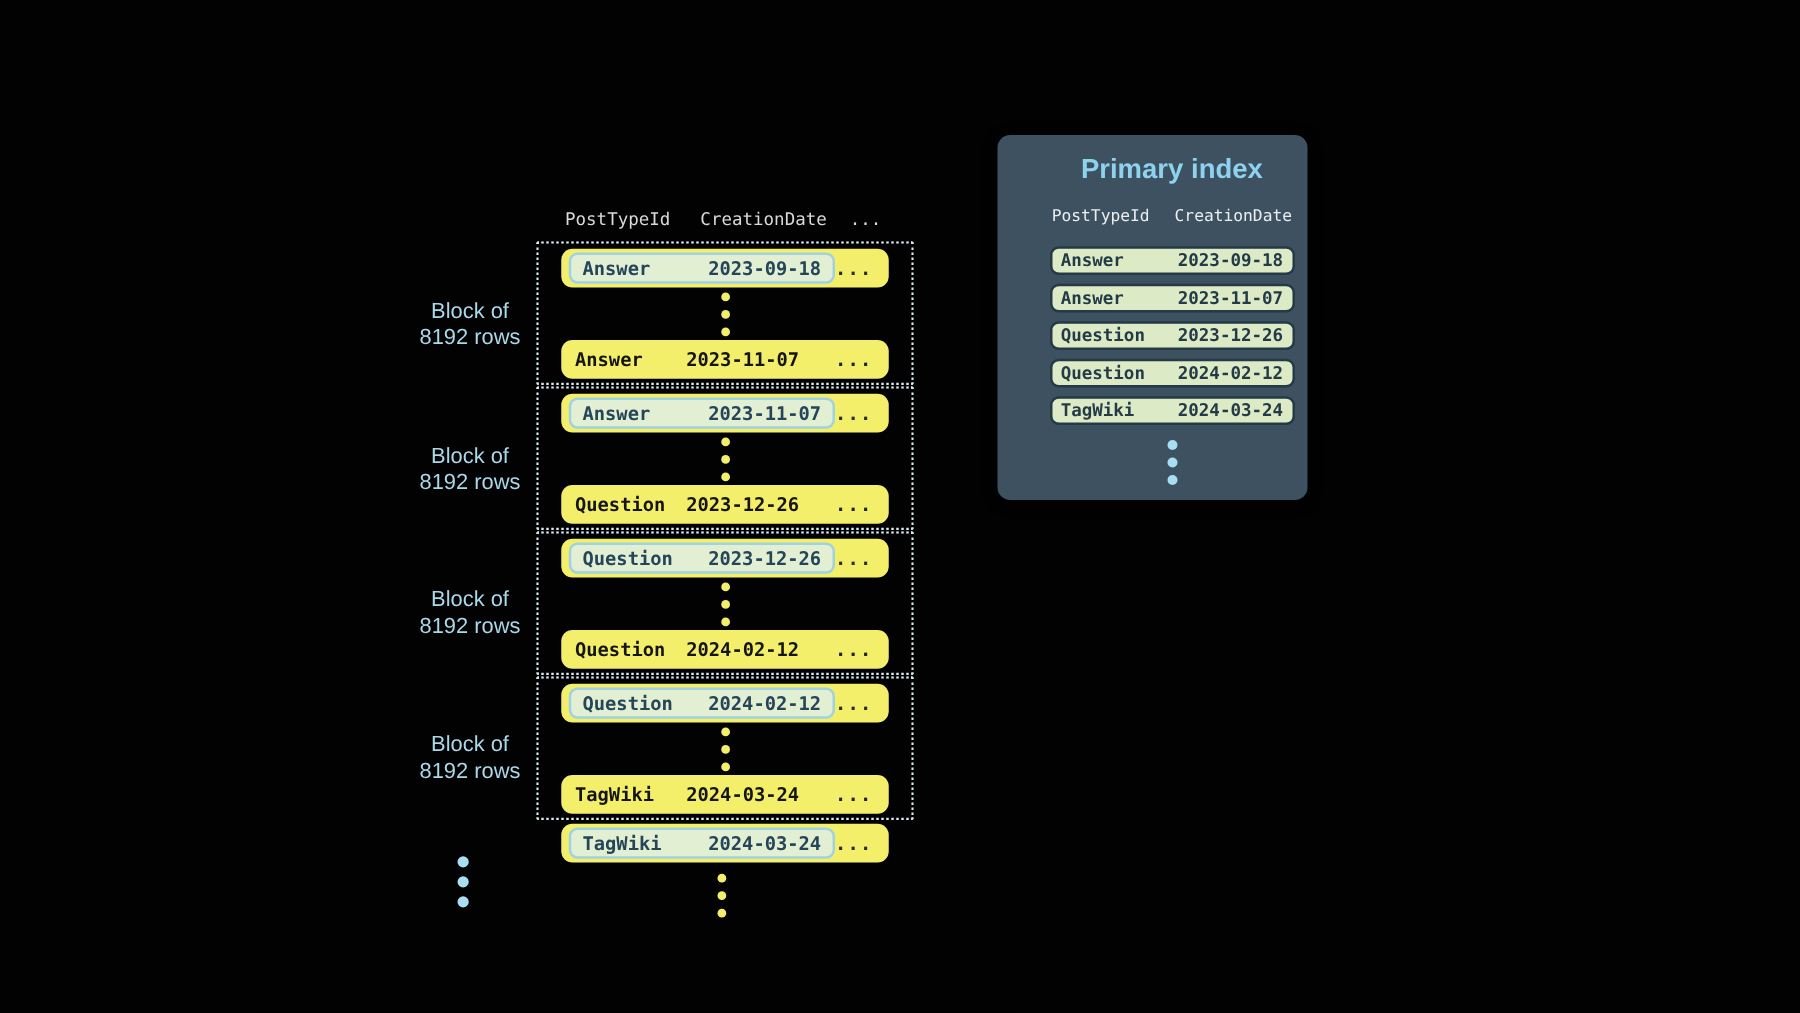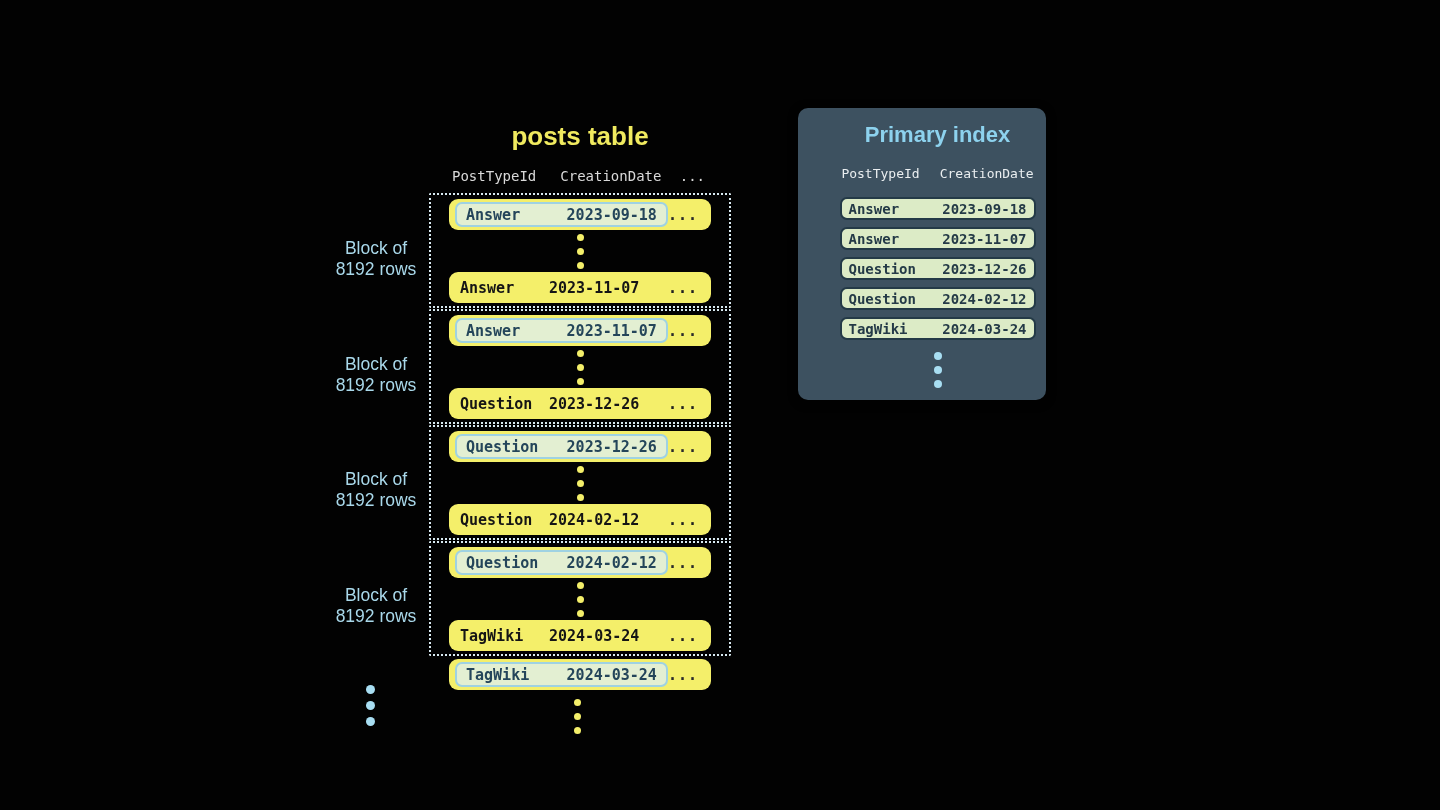--- a/index.html
+++ b/index.html
@@ -120,21 +120,20 @@
     font-family:"DejaVu Sans Mono","Liberation Mono",monospace;
     font-weight:700;font-size:14px;color:var(--index-row-text);
   }
   .p-row .date{margin-left:auto;}
 </style>
 </head>
 <body>
 
 <div class="canvas">
 
-  <div class="pt-title">posts table</div>
   <div class="pt-header">
     <span class="col1">PostTypeId</span>
     <span class="col2">CreationDate</span>
     <span class="col3">...</span>
   </div>
 
   <div class="block-label" style="top:238px">
     <div>Block of</div>
     <div>8192 rows</div>
   </div>

